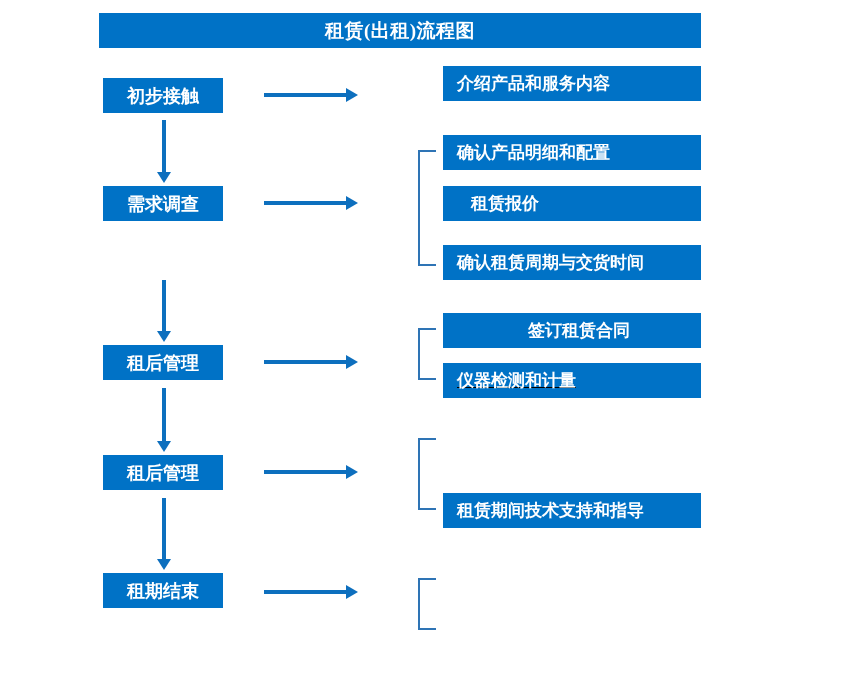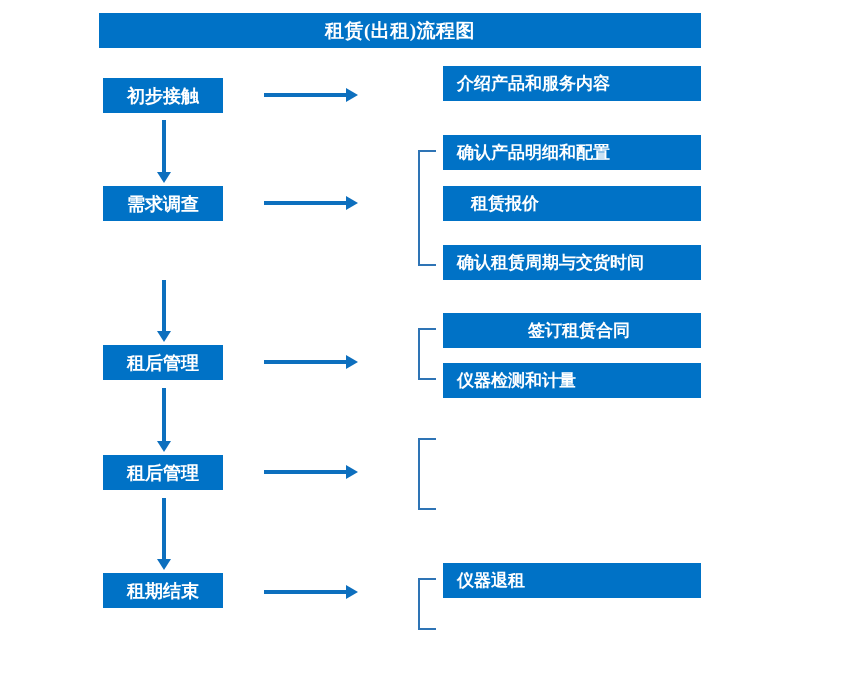--- a/index.html
+++ b/index.html
@@ -142,20 +142,20 @@
   </div>
   <div class="node detail" style="top:186px;padding-left:28px;">
     <span class="label">租赁报价</span>
   </div>
   <div class="node detail" style="top:245px;">
     <span class="label">确认租赁周期与交货时间</span>
   </div>
   <div class="node detail" style="top:313px;justify-content:center;">
     <span class="label">签订租赁合同</span>
   </div>
-  <div class="node detail" style="top:363px;">
+  <div class="node detail" style="top:363px;text-decoration:underline;">
     <span class="label">仪器检测和计量</span>
   </div>
-  <div class="node detail" style="top:563px;">
-    <span class="label">仪器退租</span>
+  <div class="node detail" style="top:493px;">
+    <span class="label">租赁期间技术支持和指导</span>
   </div>
 
 </div>
 
 </body></html>

